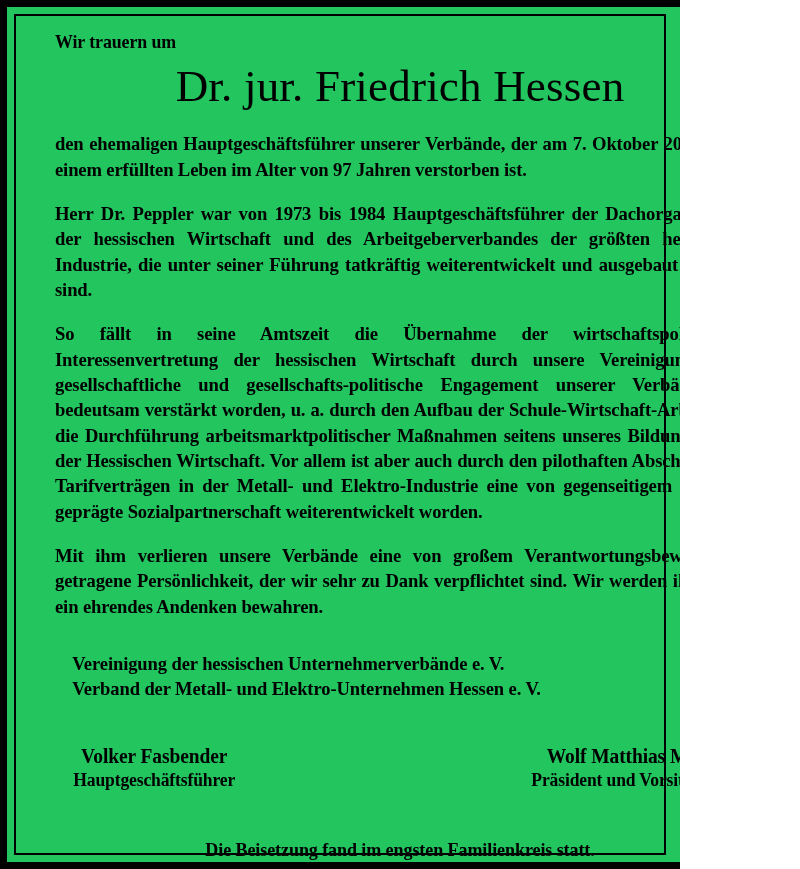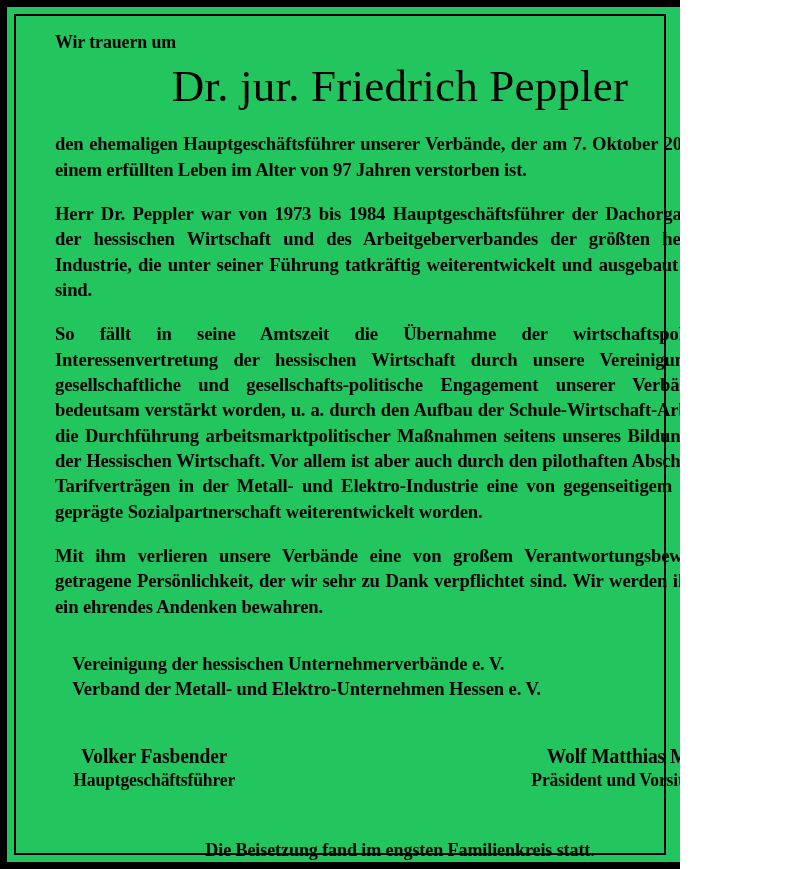--- a/index.html
+++ b/index.html
@@ -152,21 +152,21 @@
 
 <div class="notice">
 
   <div class="frame-outer"></div>
   <div class="frame-inner"></div>
 
   <div class="content">
 
     <p class="intro">Wir trauern um</p>
 
-    <h1 class="deceased-name">Dr. jur. Friedrich Peppler</h1>
+    <h1 class="deceased-name">Dr. jur. Friedrich Hessen</h1>
 
     <p class="body-paragraph">den ehemaligen Hauptgeschäftsführer unserer Verbände, der am 7. Oktober 2016 nach einem erfüllten Leben im Alter von 97 Jahren verstorben ist.</p>
 
     <p class="body-paragraph">Herr Dr. Peppler war von 1973 bis 1984 Hauptgeschäftsführer der Dachorganisation der hessischen Wirtschaft und des Arbeitgeberverbandes der größten hessischen Industrie, die unter seiner Führung tatkräftig weiterentwickelt und ausgebaut worden sind.</p>
 
     <p class="body-paragraph">So fällt in seine Amtszeit die Übernahme der wirtschaftspolitischen Interessenvertretung der hessischen Wirtschaft durch unsere Vereinigung. Das gesellschaftliche und gesellschafts-politische Engagement unserer Verbände ist bedeutsam verstärkt worden, u. a. durch den Aufbau der Schule-Wirtschaft-Arbeit und die Durchführung arbeitsmarktpolitischer Maßnahmen seitens unseres Bildungswerks der Hessischen Wirtschaft. Vor allem ist aber auch durch den pilothaften Abschluss von Tarifverträgen in der Metall- und Elektro-Industrie eine von gegenseitigem Respekt geprägte Sozialpartnerschaft weiterentwickelt worden.</p>
 
     <p class="body-paragraph">Mit ihm verlieren unsere Verbände eine von großem Verantwortungsbewusstsein getragene Persönlichkeit, der wir sehr zu Dank verpflichtet sind. Wir werden ihm stets ein ehrendes Andenken bewahren.</p>
 
     <div class="orgs">

